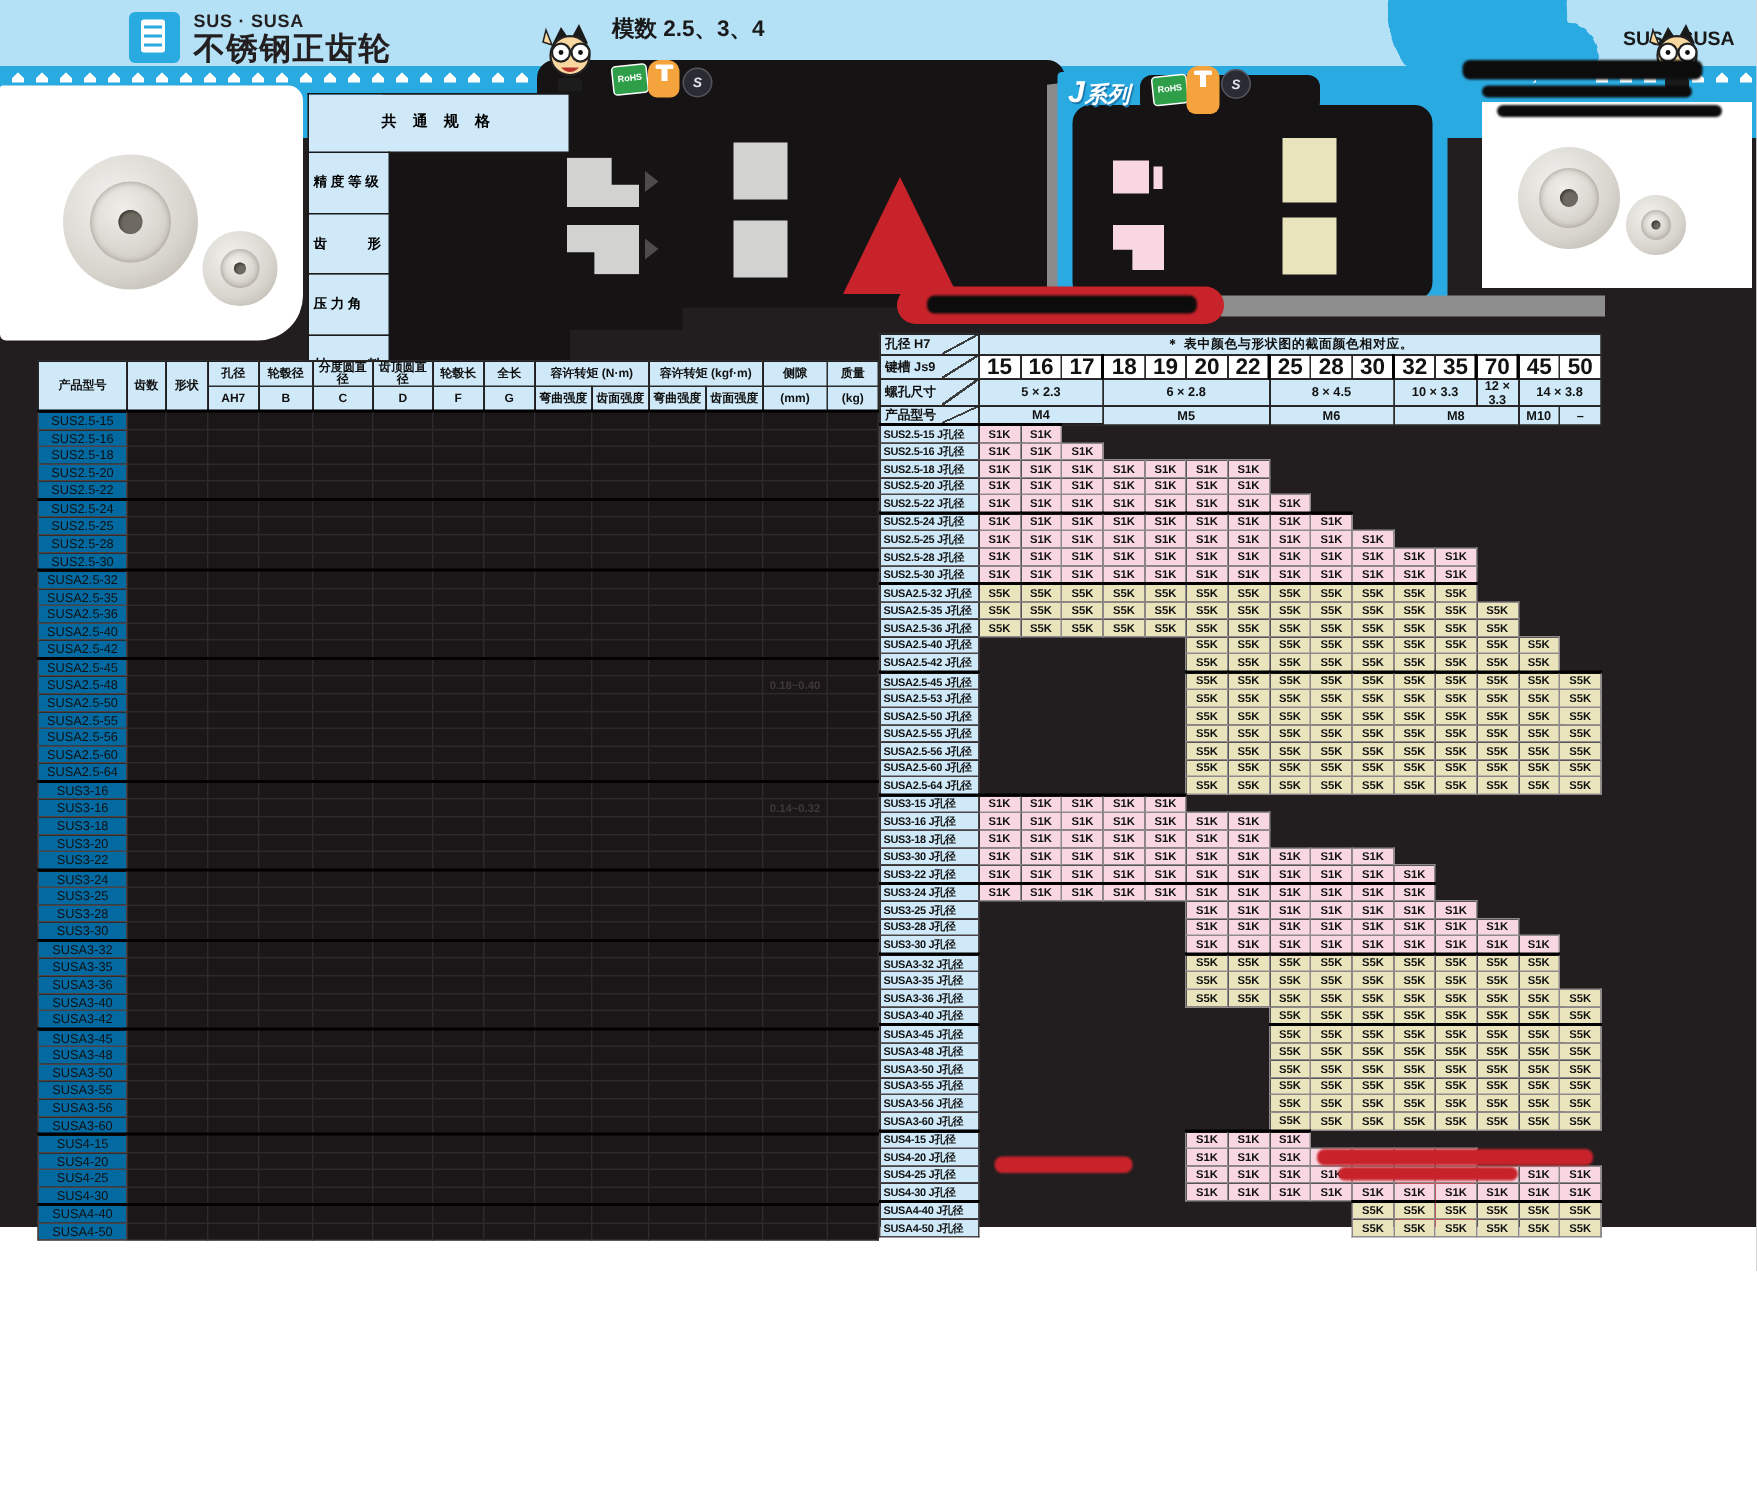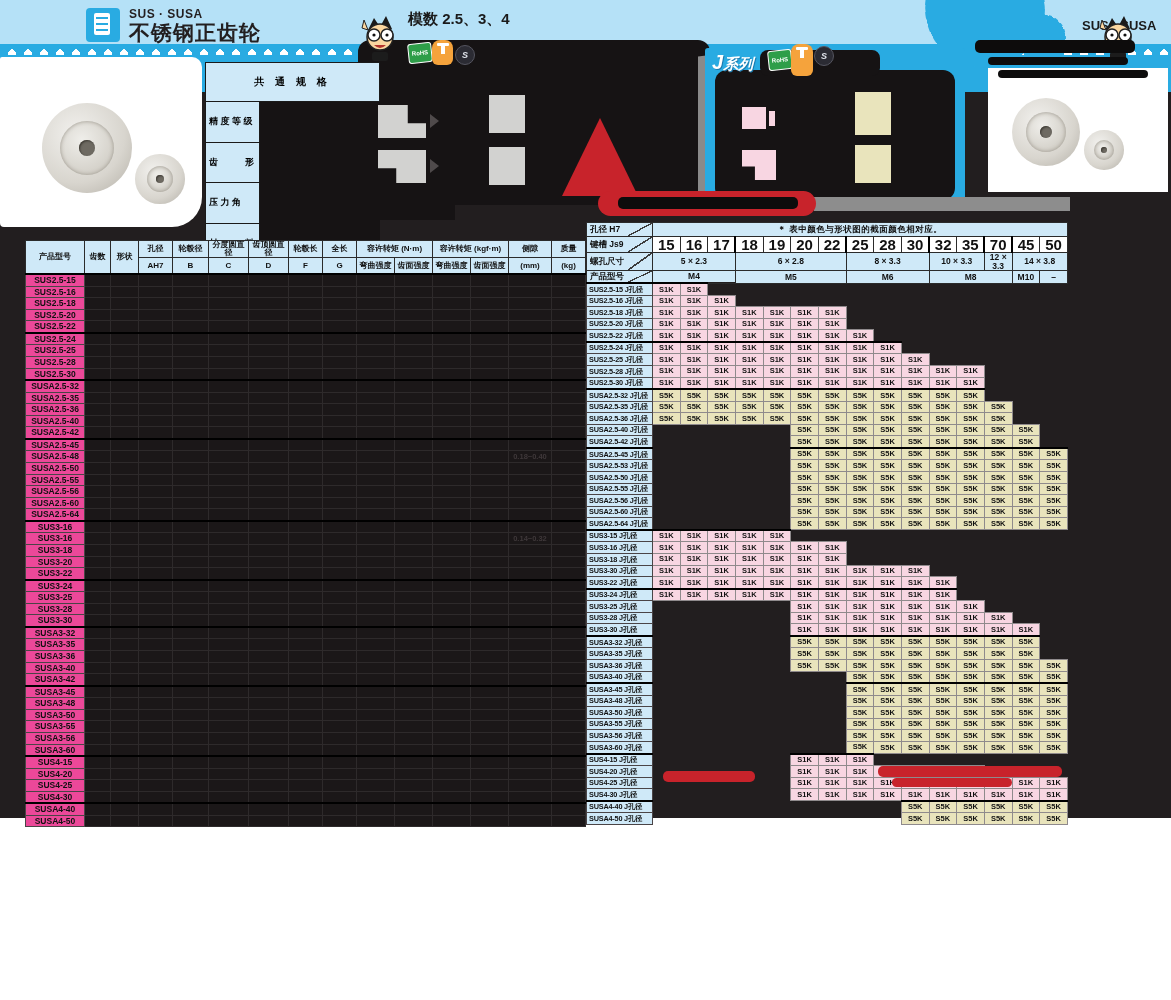--- a/index.html
+++ b/index.html
@@ -92,21 +92,21 @@
   #gray-bar{left:814px;top:197px;width:256px;height:14px;background:#8d8d8d;z-index:6;}
   #red-rect{left:931px;top:787px;width:52px;height:31px;background:#e8232d;z-index:6;}
 
   
   #left-table{left:25px;top:240px;z-index:6;border-collapse:collapse;table-layout:fixed;background:#161314;
     border:1px solid #777;}
   #left-table td{padding:0;line-height:1;overflow:hidden;}
   #left-table thead td{background:#cfe9f8;border:1px solid #2b2b2b;text-align:center;font-weight:bold;
     font-size:8px;height:15px;color:#111;}
   #left-table tbody td{border:1px solid #2e2a2b;height:10.57px;}
-  #left-table td.rowlabel{background:#ec4899;border:1px solid #4a4446;font-weight:bold;font-size:8.5px;
+  #left-table td.rowlabel{background:#0369a1;border:1px solid #4a4446;font-weight:normal;font-size:8.5px;
     text-align:center;color:#111;white-space:nowrap;}
   #left-table td.dk{background:#1b1718;}
   #left-table tr.gs td{border-top:2px solid #000;}
   #left-table td.hint{color:#3f383a;font-size:7.5px;text-align:center;font-weight:bold;}
 
   
   #matrix{left:586px;top:222px;z-index:6;border-collapse:collapse;table-layout:fixed;}
   #matrix td{padding:0;line-height:1;overflow:hidden;text-align:center;color:#111;}
   #matrix .mh{background:#cfe9f8;border:1px solid #2b2b2b;font-weight:bold;font-size:8.5px;height:11px;}
   #matrix .mh.note{font-size:8.5px;height:13px;font-weight:bold;letter-spacing:.5px;}
@@ -1204,21 +1204,21 @@
           <td class="bore hb">32</td>
           <td class="bore">35</td>
           <td class="bore hb">70</td>
           <td class="bore hb">45</td>
           <td class="bore">50</td>
         </tr>
         <tr>
           <td class="mh diag">螺孔尺寸</td>
           <td class="mh" colspan="3">5 × 2.3</td>
           <td class="mh" colspan="4">6 × 2.8</td>
-          <td class="mh" colspan="3">8 × 3.3</td>
+          <td class="mh" colspan="3">8 × 4.5</td>
           <td class="mh" colspan="2">10 × 3.3</td>
           <td class="mh" colspan="1">12 × 3.3</td>
           <td class="mh" colspan="2">14 × 3.8</td>
         </tr>
         <tr>
           <td class="mh diag">产品型号</td>
           <td class="mh" colspan="3">M4</td>
           <td class="mh" colspan="4">M5</td>
           <td class="mh" colspan="3">M6</td>
           <td class="mh" colspan="3">M8</td>

